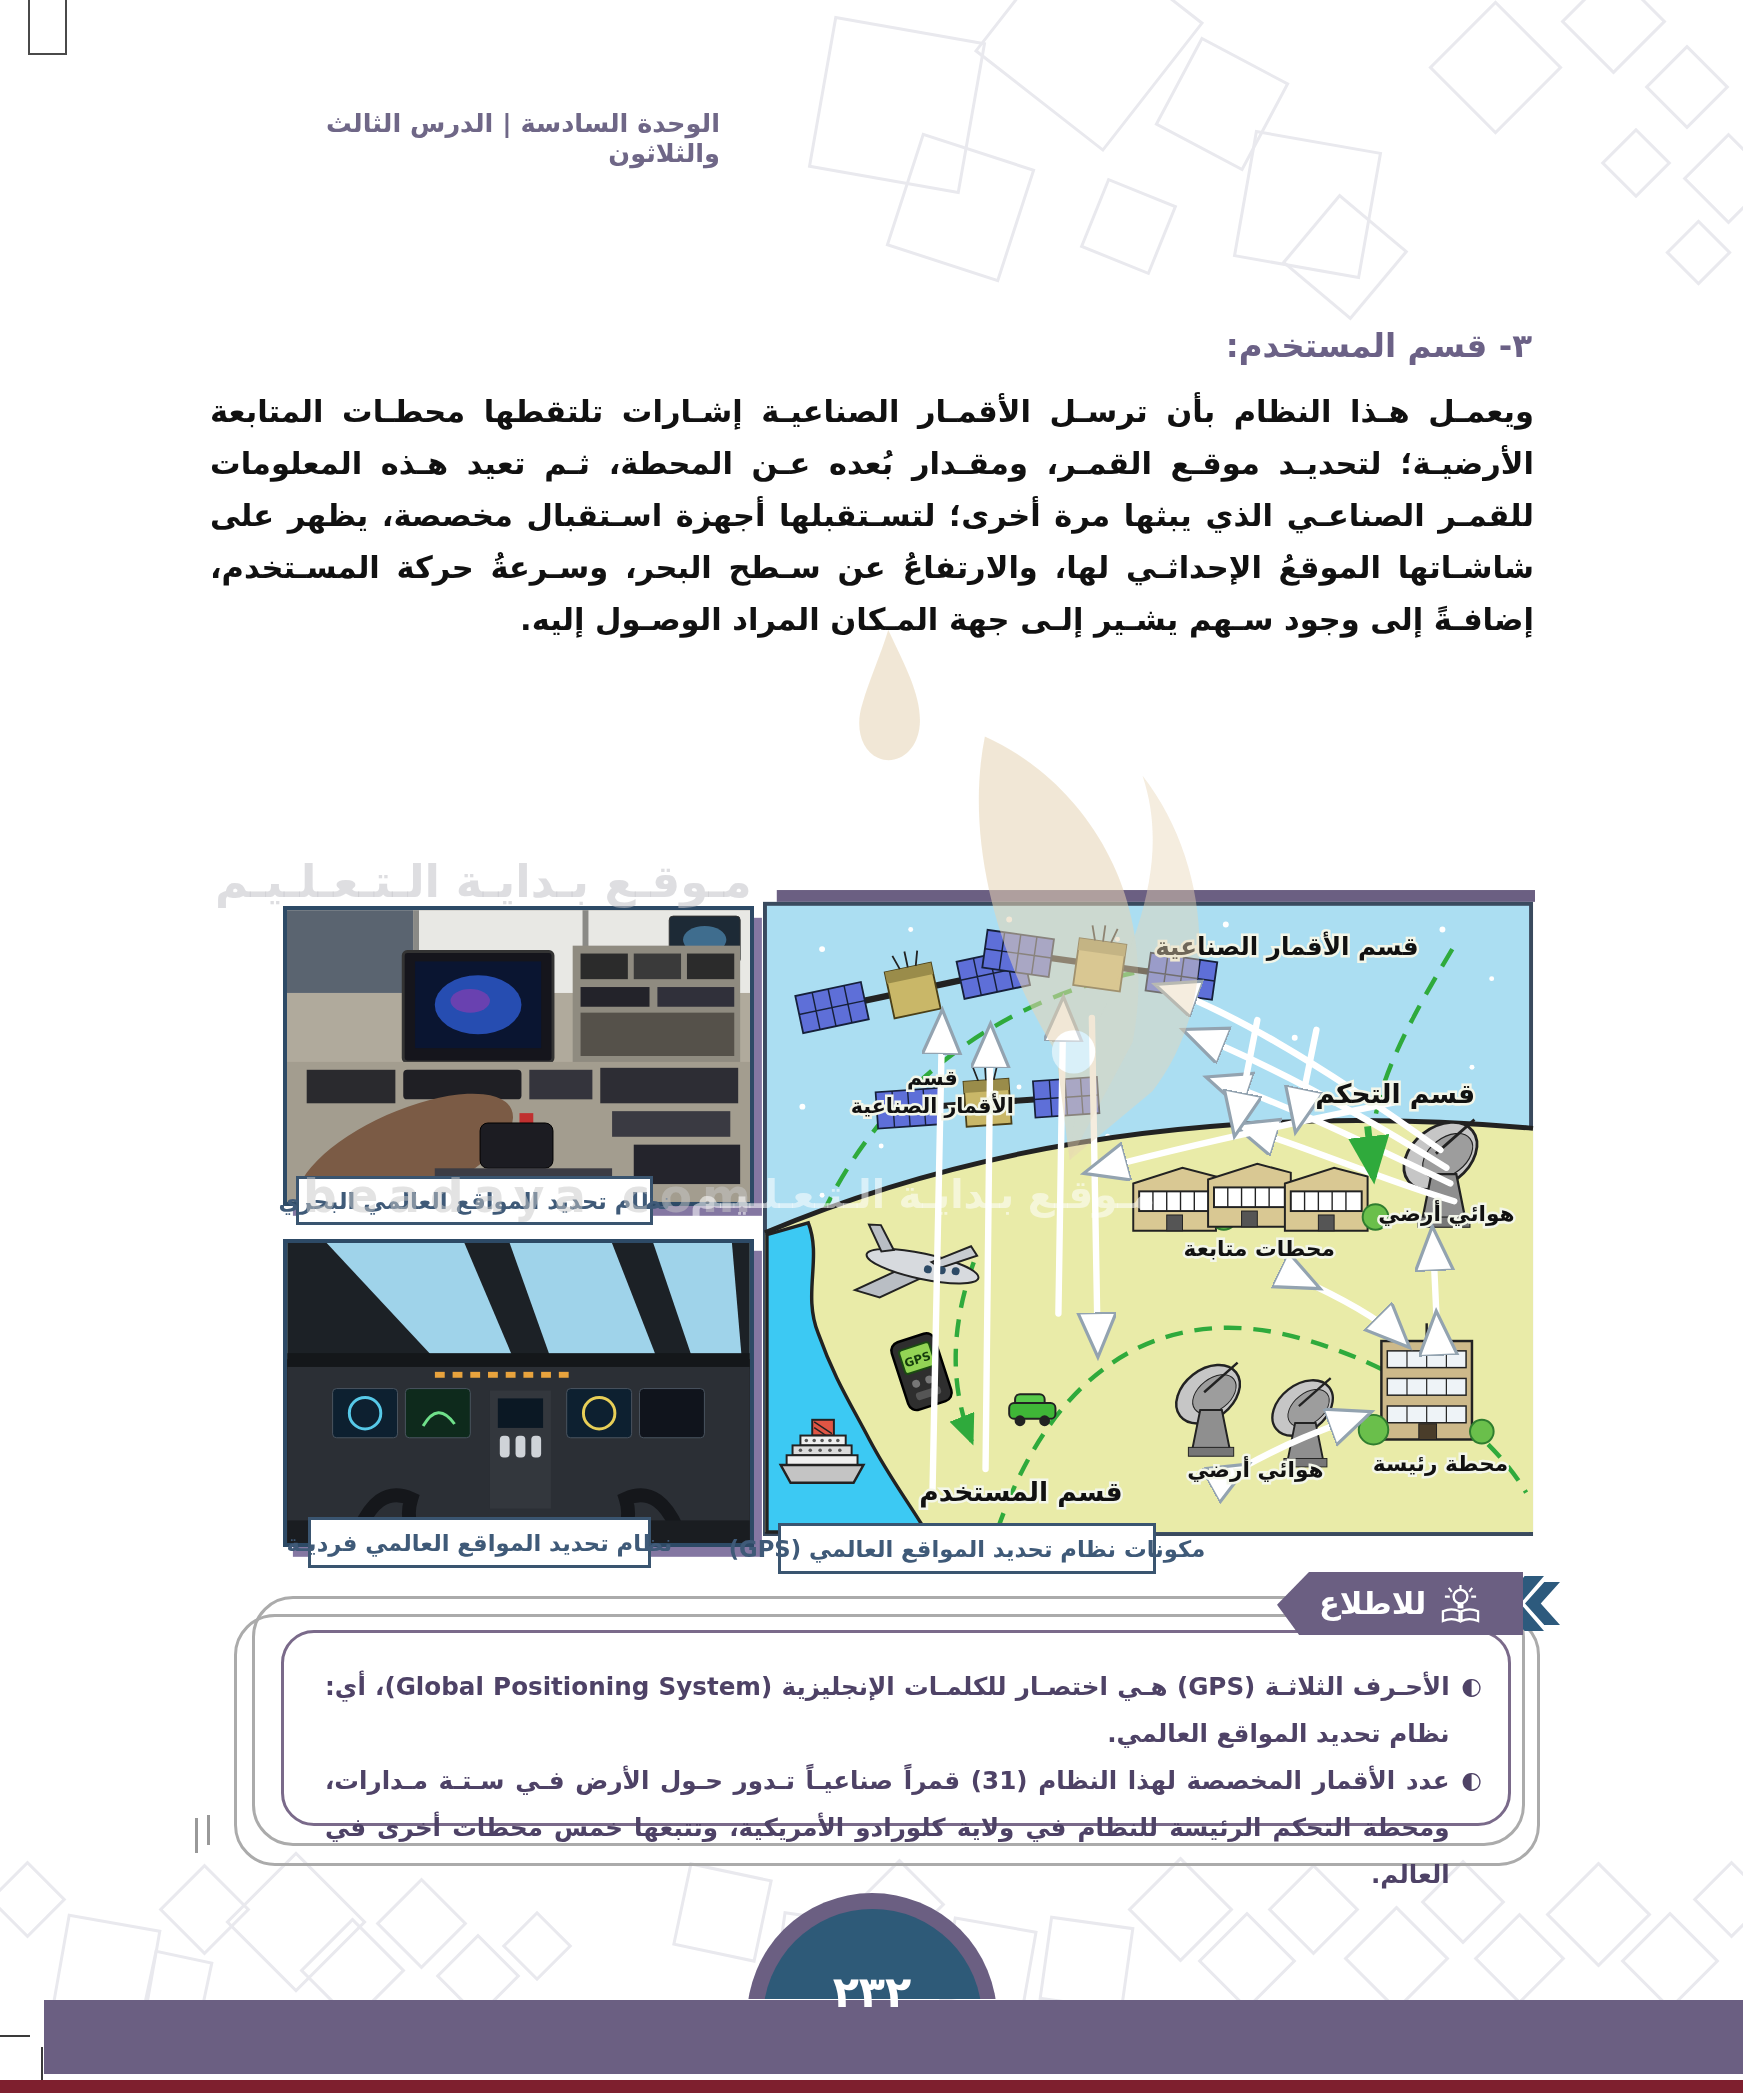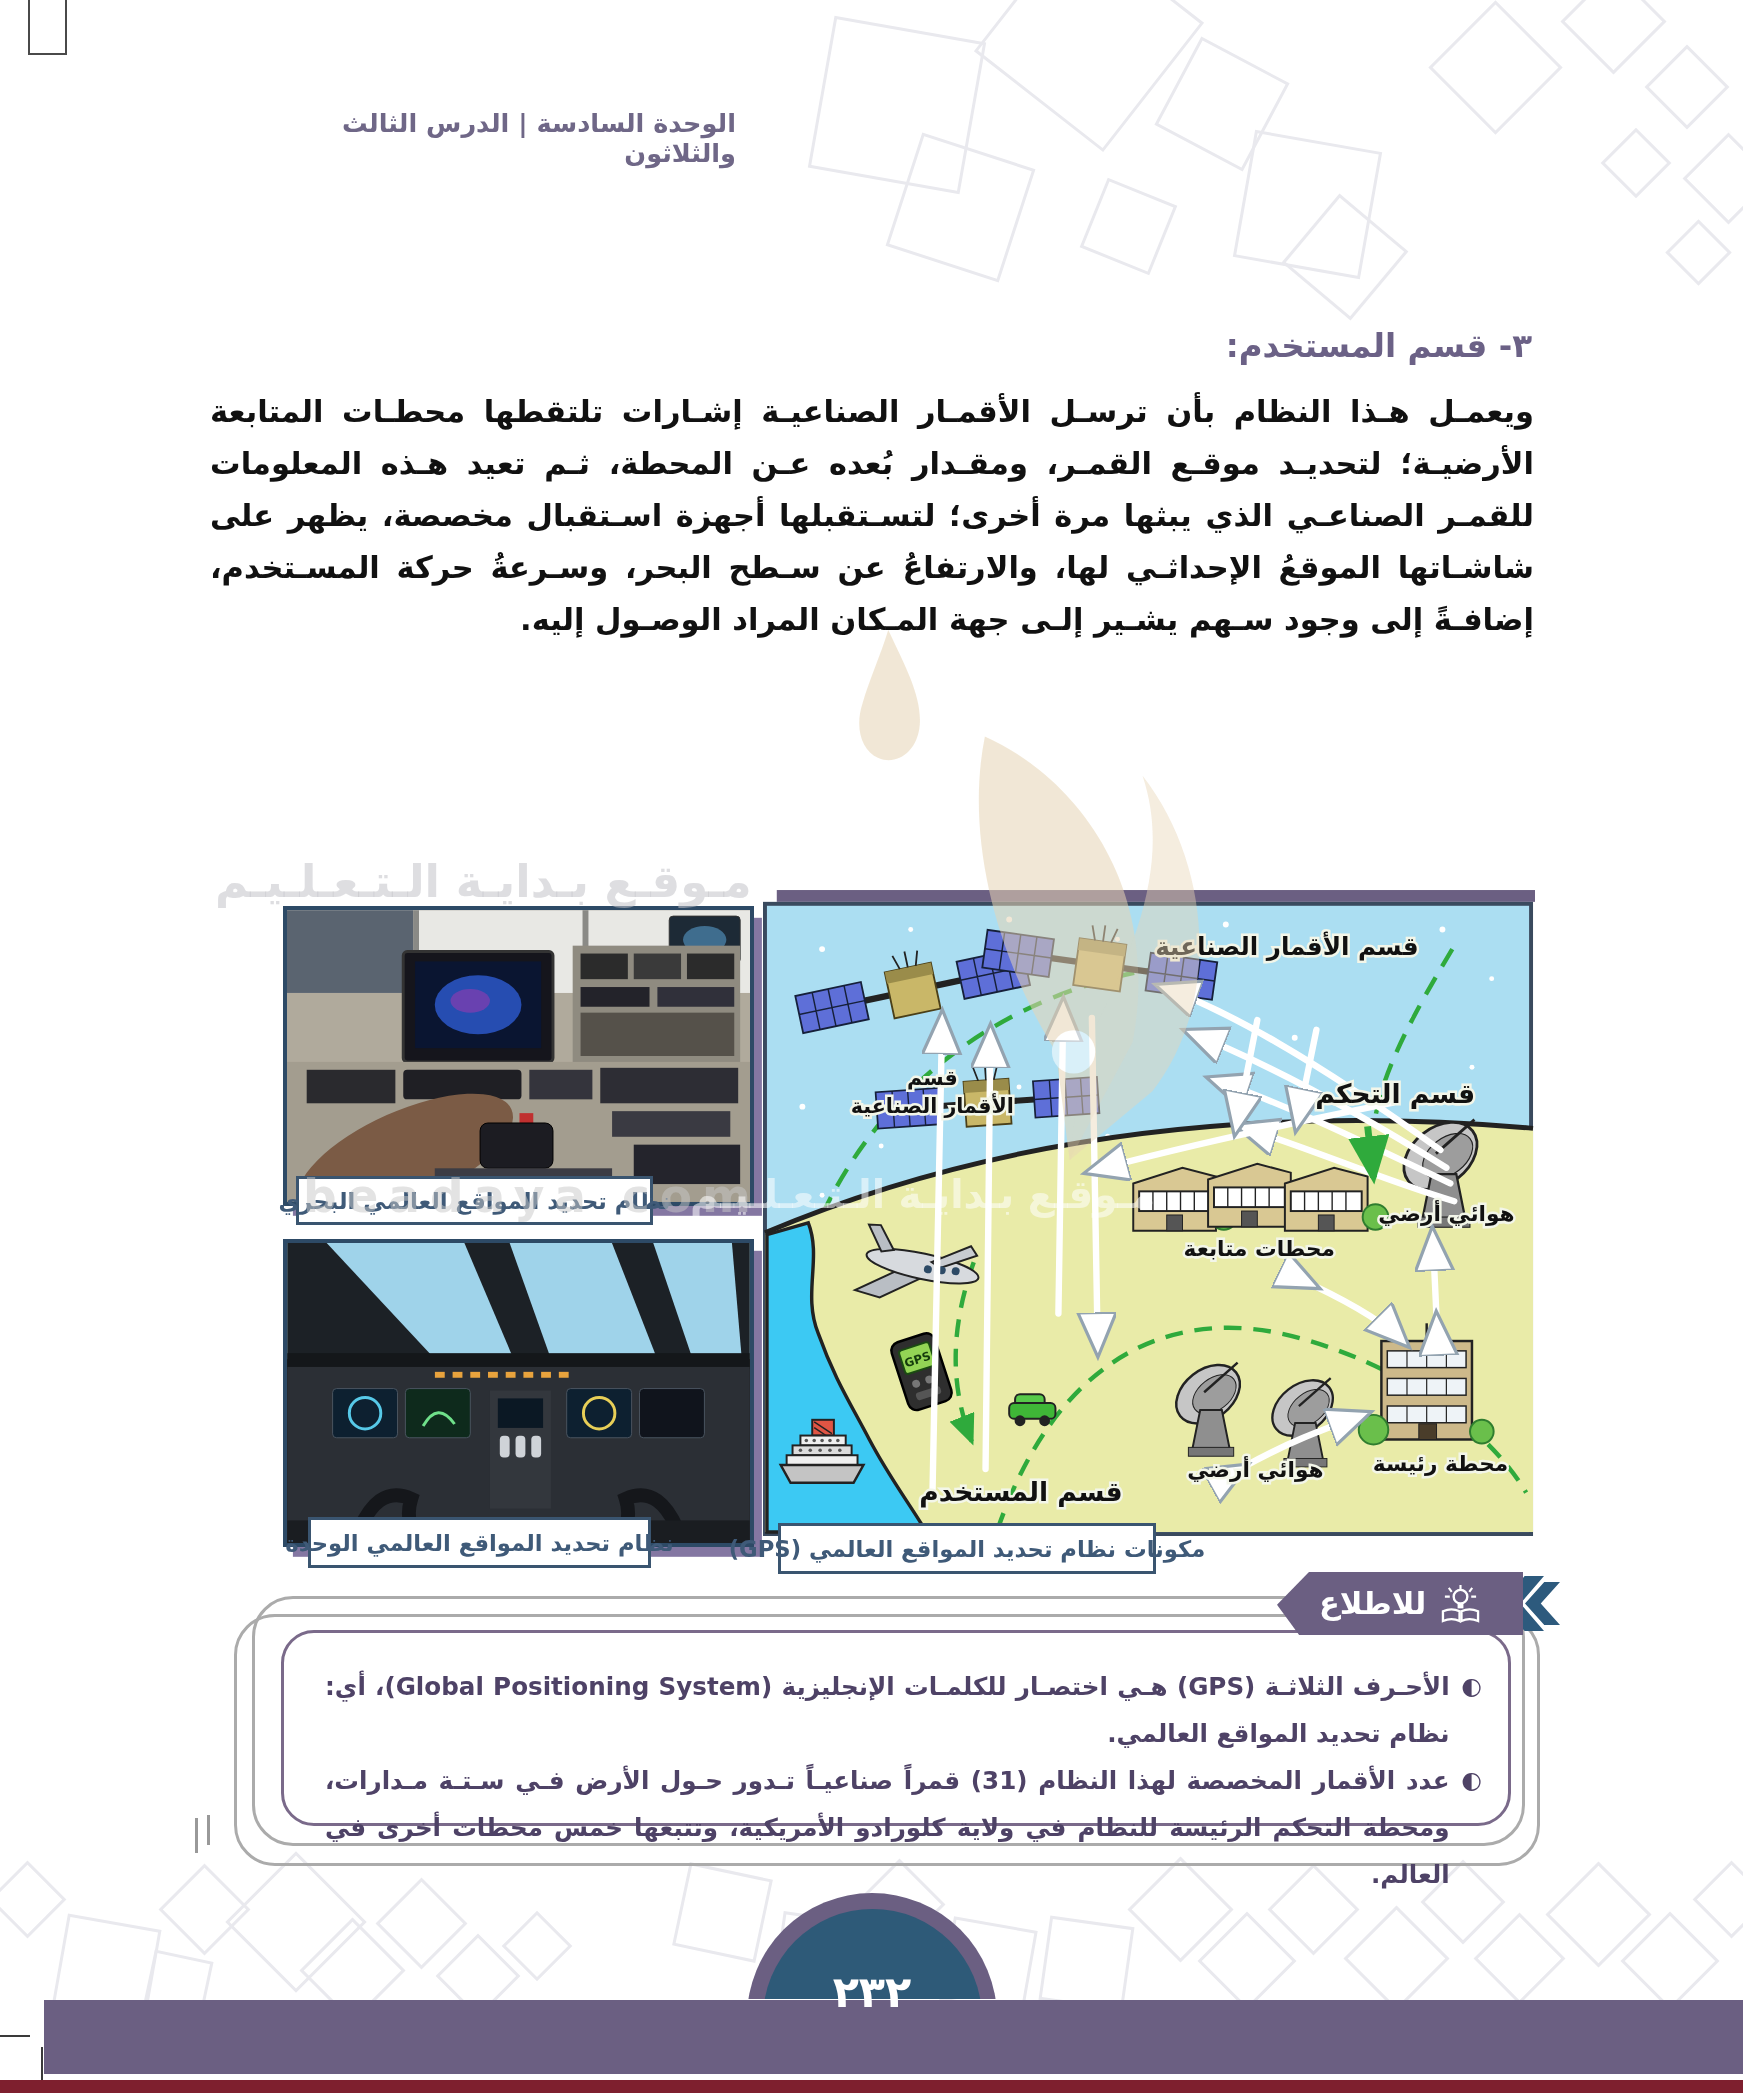--- a/index.html
+++ b/index.html
@@ -5,21 +5,21 @@
   html,body{margin:0;padding:0;}
   body{
     width:1744px;height:2093px;position:relative;overflow:hidden;
     background:#ffffff;font-family:"DejaVu Sans",sans-serif;
   }
   .abs{position:absolute;}
   
   .deco{position:absolute;border:3px solid #e9e9ee;z-index:1;}
   
   .page-header{
-    left:224px;top:108px;width:512px;height:43px;
+    left:208px;top:108px;width:512px;height:43px;
     color:#6f6787;font-size:25.6px;font-weight:bold;direction:rtl;text-align:right;z-index:3;
   }
   
   .sec-heading{
     right:212px;top:327px;width:512px;
     color:#6b6186;font-size:32.5px;font-weight:bold;direction:rtl;text-align:right;z-index:3;
   }
   
   .body-text{
     left:210px;top:386px;width:1324px;z-index:3;
@@ -169,21 +169,21 @@
         <rect x="216" y="196" width="10" height="22" rx="4"></rect>
         <rect x="232" y="196" width="10" height="22" rx="4"></rect>
         <rect x="248" y="196" width="10" height="22" rx="4"></rect>
       </g>
     <path d="M70,300 q20,-56 56,-40 q-8,26 10,40" fill="none" stroke="#15171b" stroke-width="14"></path>
     <path d="M400,300 q-20,-56 -56,-40 q8,26 -10,40" fill="none" stroke="#15171b" stroke-width="14"></path>
     <rect x="0" y="282" width="470" height="23" fill="#1a1d21"></rect>
   </svg>
 </div>
 <div class="abs caption-box" style="left:308px;top:1517px;width:337px;height:45px;">
-  <span>نظام تحديد المواقع العالمي الوحدة</span>
+  <span>نظام تحديد المواقع العالمي فرديـة</span>
 </div>
 
 <div class="abs diagram-wrap">
   <svg width="772" height="648" viewBox="0 0 784 658">
     <defs>
       <marker id="mw" markerWidth="9" markerHeight="8" refX="6" refY="3" orient="auto" markerUnits="strokeWidth">
         <path d="M0,0 L7,3 L0,6 Z" fill="#ffffff" stroke="#93a3b0" stroke-width="0.5"></path>
       </marker>
       <marker id="mg" markerWidth="9" markerHeight="8" refX="6" refY="3" orient="auto" markerUnits="strokeWidth">
         <path d="M0,0 L7,3 L0,6 Z" fill="#2faa3c"></path>

